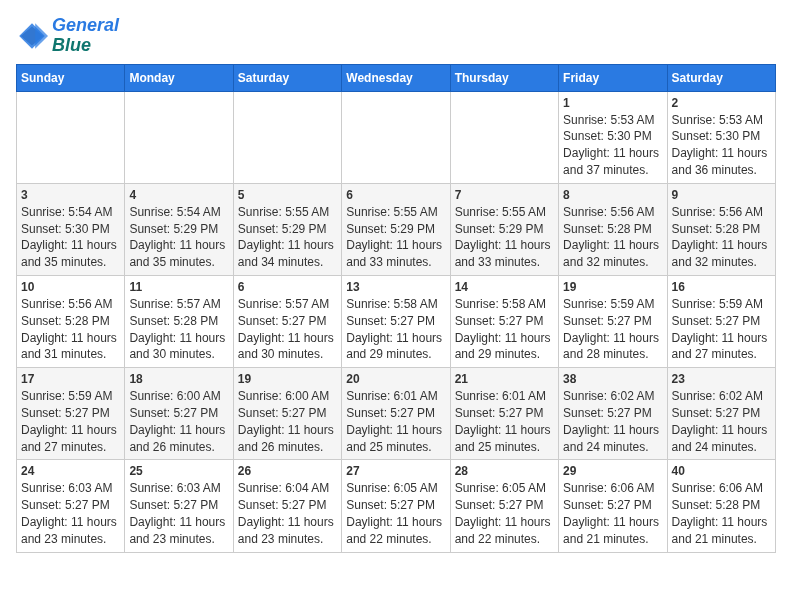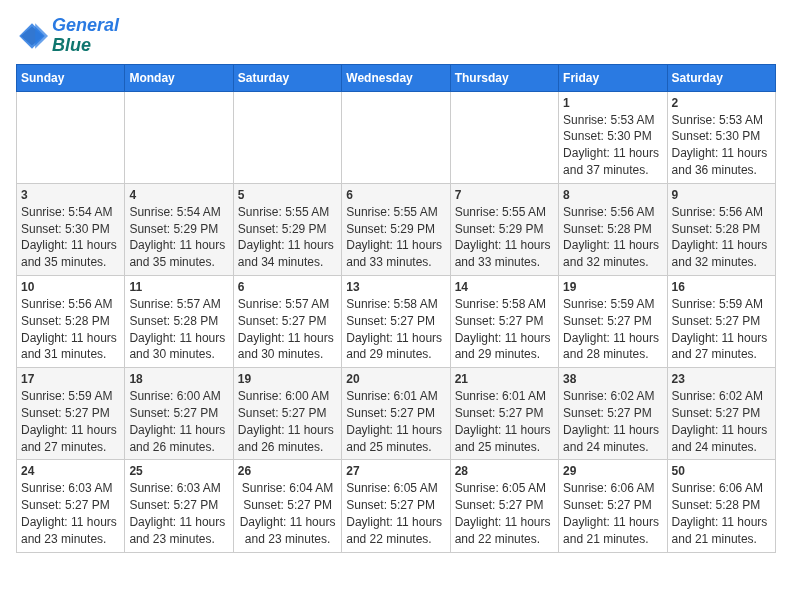--- a/index.html
+++ b/index.html
@@ -303,21 +303,21 @@
         </td>
         <td>
           <span class="day-num">25</span>
           <div class="day-info" style="white-space: pre-line;">Sunrise: 6:03 AM
 Sunset: 5:27 PM
 Daylight: 11 hours
 and 23 minutes.</div>
         </td>
         <td>
           <span class="day-num">26</span>
-          <div class="day-info" style="white-space: pre-line; text-align: center;">Sunrise: 6:04 AM
+          <div class="day-info" style="white-space: pre-line;">Sunrise: 6:04 AM
 Sunset: 5:27 PM
 Daylight: 11 hours
 and 23 minutes.</div>
         </td>
         <td>
           <span class="day-num">27</span>
           <div class="day-info" style="white-space: pre-line;">Sunrise: 6:05 AM
 Sunset: 5:27 PM
 Daylight: 11 hours
 and 22 minutes.</div>
@@ -330,21 +330,21 @@
 and 22 minutes.</div>
         </td>
         <td>
           <span class="day-num">29</span>
           <div class="day-info" style="white-space: pre-line;">Sunrise: 6:06 AM
 Sunset: 5:27 PM
 Daylight: 11 hours
 and 21 minutes.</div>
         </td>
         <td>
-          <span class="day-num">50</span>
+          <span class="day-num">40</span>
           <div class="day-info" style="white-space: pre-line;">Sunrise: 6:06 AM
 Sunset: 5:28 PM
 Daylight: 11 hours
 and 21 minutes.</div>
         </td>
       </tr>
     </tbody>
 </table>
 
 </body></html>

